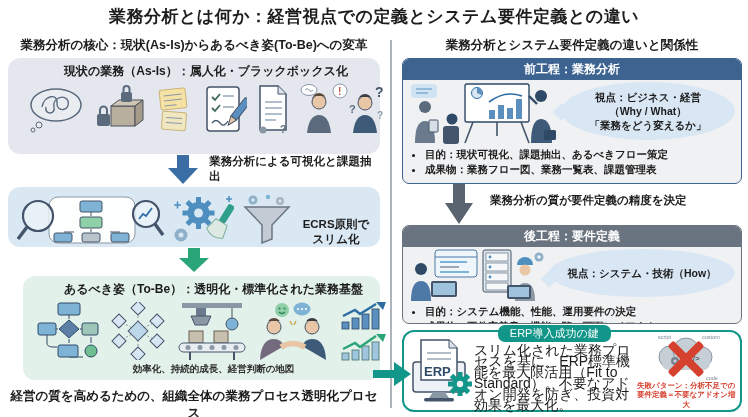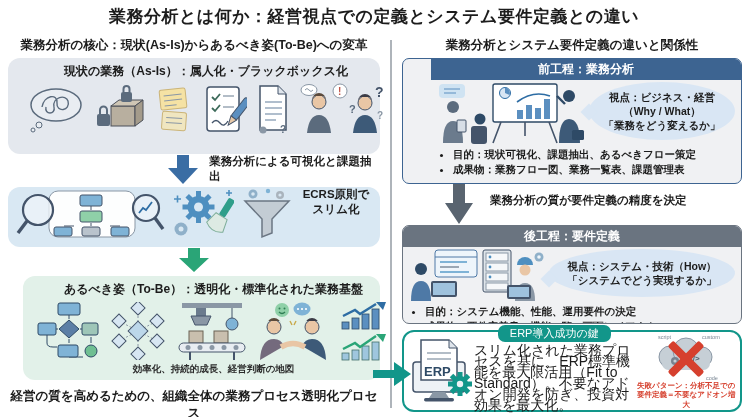--- a/index.html
+++ b/index.html
@@ -12,34 +12,34 @@
   
   .col-left{position:absolute;left:8px;top:36px;width:372px;}
   .col-right{position:absolute;left:402px;top:36px;width:340px;}
   .col-header{text-align:center;font-size:12.5px;font-weight:bold;height:19px;line-height:19px;}
 
   
   .lbox{border-radius:12px;margin-top:3px;position:relative;padding-left:24px;}
   .lbox-title{text-align:center;font-weight:bold;font-size:12px;padding-top:5px;}
   .lbox-caption{text-align:center;font-weight:bold;font-size:9.5px;color:#2b2b2b;}
   .asis{background:var(--asis-bg,#e4e8ee);height:96px;}
-  .analysis{background:var(--analysis-bg,#d9e8f3);height:60px;display:flex;align-items:flex-start;gap:6px;padding:0 8px;box-sizing:border-box;}
+  .analysis{background:var(--analysis-bg,#d9e8f3);height:60px;display:flex;align-items:flex-end;gap:6px;padding:0 8px;box-sizing:border-box;}
   .tobe{background:var(--tobe-bg,#e2f1e9);height:104px;margin-left:15px;}
   .icon-row{display:flex;justify-content:center;align-items:center;gap:9px;height:56px;margin-top:1px;}
   .icon-row.tall{height:64px;}
   .arrow-row{display:flex;align-items:center;height:30px;}
   .arrow-row .spacer{width:162px;}
   .arrow-label{font-size:11.5px;font-weight:bold;margin-left:10px;}
   .center-arrow{display:flex;justify-content:center;height:26px;align-items:center;}
   .ecrs{font-size:11.5px;font-weight:bold;text-align:center;line-height:15px;flex:1;}
   .left-footer{text-align:center;font-weight:bold;font-size:12.5px;margin-top:8px;}
 
   
   .pbox{border-radius:7px;overflow:hidden;background:var(--process-body-bg,#f0f1f3);}
-  .pbox.up{border:1.5px solid var(--upstream-header-bg,#3d6491);height:124px;margin-top:3px;padding-left:28px;}
+  .pbox.up{border:1.5px solid var(--upstream-header-bg,#3d6491);height:124px;margin-top:3px;}
   .pbox.down{border:1.5px solid var(--downstream-header-bg,#6a7480);height:97px;}
   .pbox-header{color:#fff;font-weight:bold;font-size:12px;text-align:center;height:21px;line-height:21px;}
   .pbox.up .pbox-header{background:var(--upstream-header-bg,#3d6491);}
   .pbox.down .pbox-header{background:var(--downstream-header-bg,#6a7480);}
   .pbox-body{display:flex;align-items:flex-start;padding:2px 6px 0 6px;}
   .bubble{background:var(--bubble-bg,#d9e6f4);border-radius:50%;flex:1;margin-left:4px;
           display:flex;flex-direction:column;justify-content:center;text-align:center;
           font-size:10.5px;font-weight:bold;line-height:14px;position:relative;}
   .bubble.b1{height:58px;}
   .bubble.b2{height:48px;}
@@ -411,21 +411,20 @@
             <circle cx="116" cy="21" r="5.5" fill="#e9c6a5"></circle>
             <path d="M106 52 q0 -18 10 -18 q10 0 10 18 Z" fill="#8a97a5"></path>
             <rect x="98" y="36" width="24" height="14" rx="2" fill="#44546a"></rect>
             <rect x="100" y="38" width="20" height="10" fill="#9fc2dd"></rect>
             <circle cx="130" cy="8" r="4.5" fill="#8fb0c9"></circle>
               <circle cx="130" cy="8" r="1.8" fill="#eef5fb"></circle>
           </svg>
         </span>
         <div class="bubble b2">
           <span>視点：システム・技術（How）</span>
-          <span>「システムでどう実現するか」</span>
         </div>
       </div>
       <ul>
         <li>目的：システム機能、性能、運用要件の決定</li>
         <li>成果物：要件定義書、機能一覧、画面レイアウト</li>
       </ul>
     </div>
 
     <div class="erp-box">
       <span class="erp-arrow">

